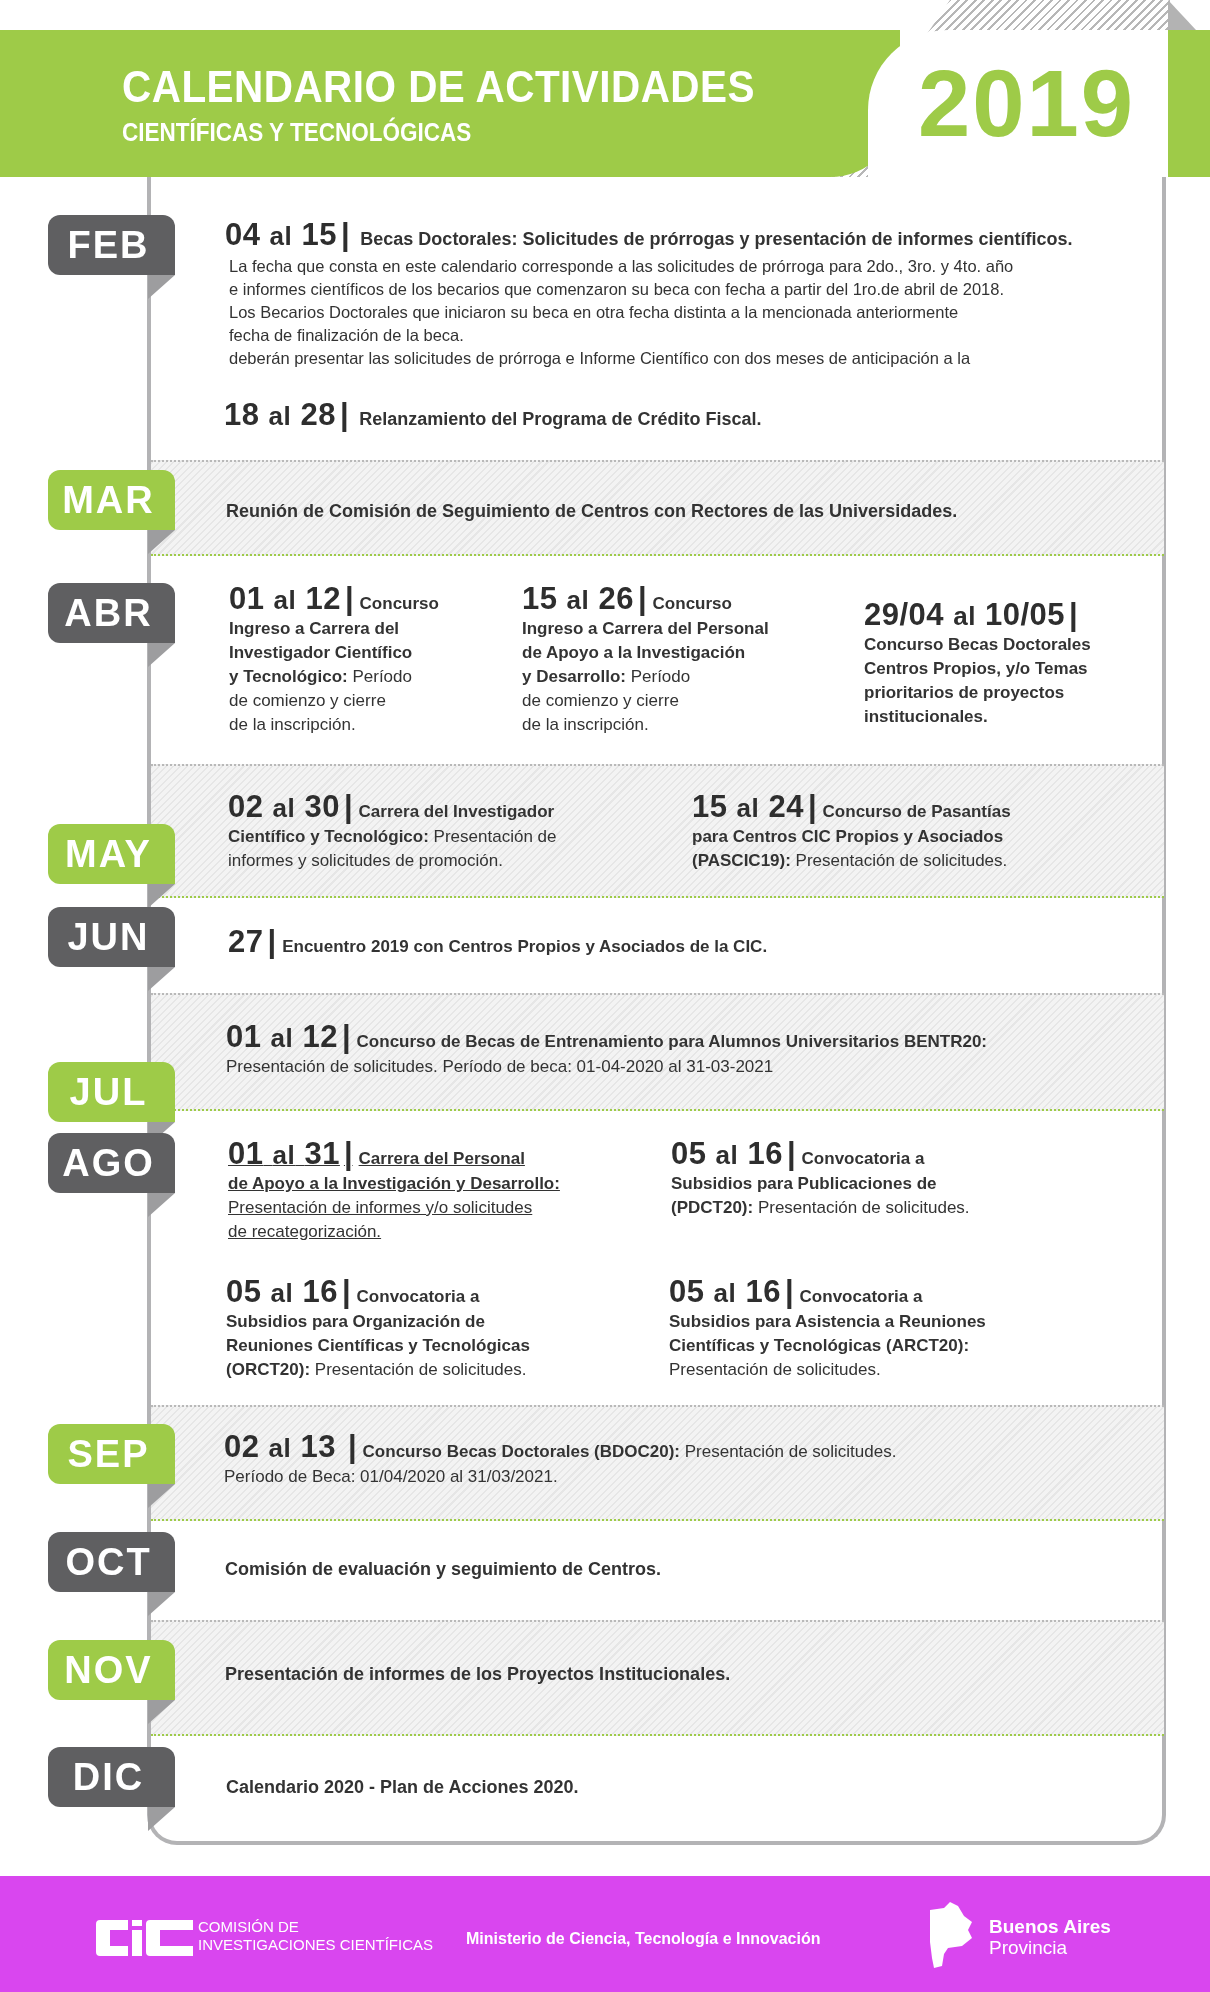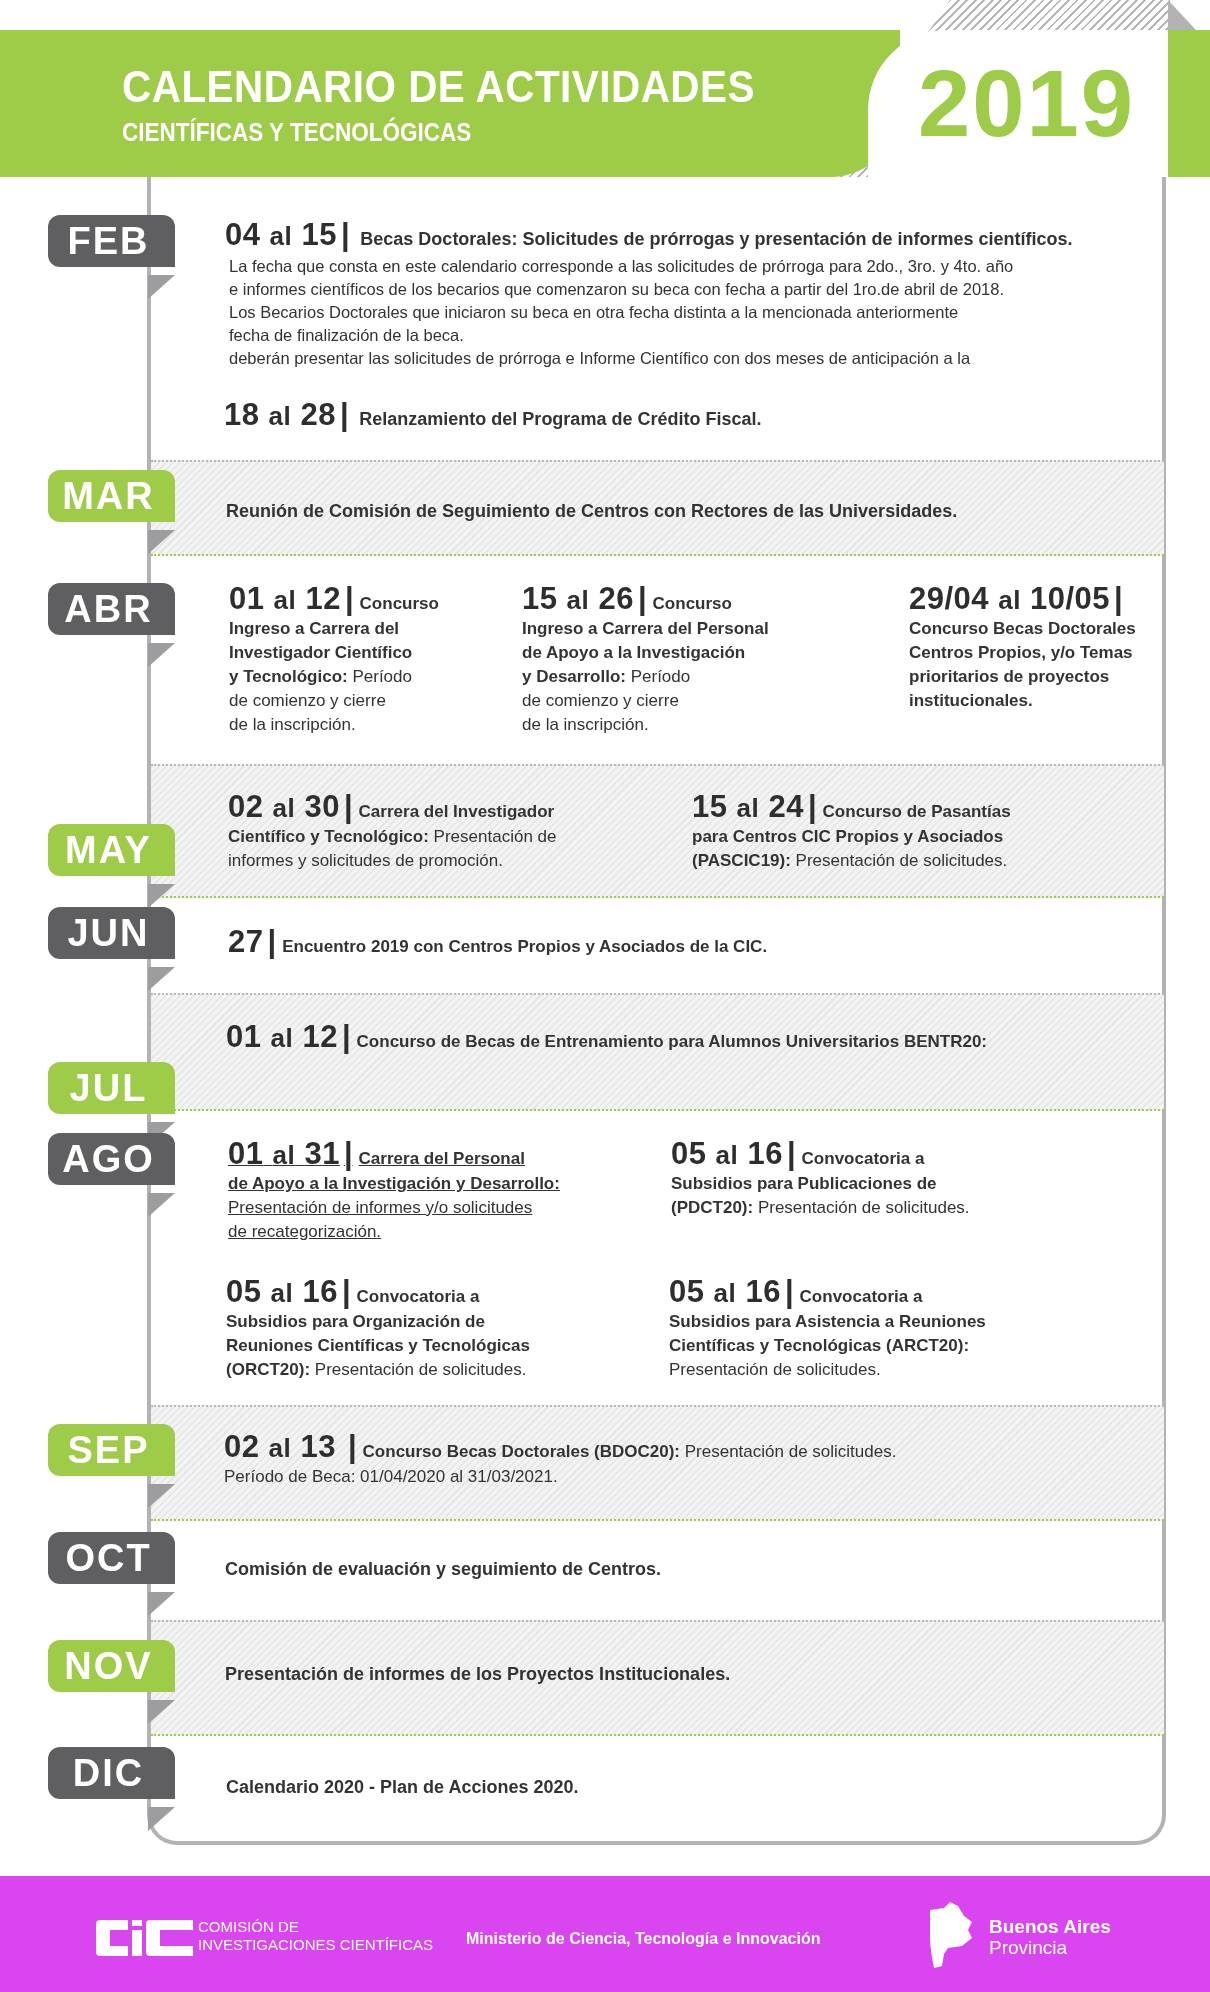--- a/index.html
+++ b/index.html
@@ -62,21 +62,21 @@
   .band {
     position:absolute; left:151px; width:1013px;
     border-top:2px dotted #b9b9b9;
     border-bottom:2px dotted #9ecb48;
     box-sizing:border-box;
     background:repeating-linear-gradient(135deg, #e6e6e6 0 1.5px, #f3f3f3 1.5px 5px);
   }
 
   
   .month {
-    position:absolute; left:48px; width:127px; height:52px;
+    position:absolute; left:48px; width:127px; height:60px;
     border-radius:12px 12px 0 12px;
     color:#ffffff; font-weight:bold; font-size:38px; letter-spacing:2px;
     display:flex; align-items:center; justify-content:center;
     box-sizing:border-box; padding-right:6px;
   }
   .month.gray { background:#5f5f61; }
   .month.green { background:#9ecb48; }
   .month::after {
     content:""; position:absolute; left:100px; top:60px;
     width:27px; height:24px; background:#9d9d9f;
@@ -161,21 +161,21 @@
   <span class="desc">de la inscripción.</span>
 </div>
 <div class="ev" style="left:522px;top:582px;width:290px;">
   <div><span class="date"><span>15</span> <span class="al">al</span> <span>26</span></span><span class="bar">|</span><span class="b">Concurso</span></div>
   <span class="desc b">Ingreso a Carrera del Personal</span>
   <span class="desc b">de Apoyo a la Investigación</span>
   <span class="desc"><span class="b">y Desarrollo:</span> <span>Período</span></span>
   <span class="desc">de comienzo y cierre</span>
   <span class="desc">de la inscripción.</span>
 </div>
-<div class="ev" style="left:864px;top:582px;width:290px;margin-left:45px;">
+<div class="ev" style="left:864px;top:598px;width:290px;">
   <div><span class="date"><span>29/04</span> <span class="al">al</span> <span>10/05</span></span><span class="bar">|</span></div>
   <span class="desc b">Concurso Becas Doctorales</span>
   <span class="desc b">Centros Propios, y/o Temas</span>
   <span class="desc b">prioritarios de proyectos</span>
   <span class="desc b">institucionales.</span>
 </div>
 
 <div class="month green" style="top:824px;text-align:center;">MAY</div>
 <div class="ev" style="left:228px;top:790px;width:400px;">
   <div><span class="date"><span>02</span> <span class="al">al</span> <span>30</span></span><span class="bar">|</span><span class="b">Carrera del Investigador</span></div>
@@ -189,20 +189,21 @@
 </div>
 
 <div class="month gray" style="top:907px;">JUN</div>
 <div class="ev" style="left:228px;top:925px;width:900px;">
   <span class="date">27</span><span class="bar">|</span><span class="b">Encuentro 2019 con Centros Propios y Asociados de la CIC.</span>
 </div>
 
 <div class="month green" style="top:1062px;">JUL</div>
 <div class="ev" style="left:226px;top:1020px;width:920px;">
   <div><span class="date"><span>01</span> <span class="al">al</span> <span>12</span></span><span class="bar">|</span><span class="b">Concurso de Becas de Entrenamiento para Alumnos Universitarios BENTR20:</span></div>
+  <span class="desc">Presentación de solicitudes. Período de beca: 01-04-2020 al 31-03-2021</span>
 </div>
 
 <div class="month gray" style="top:1133px;">AGO</div>
 <div class="ev" style="left:228px;top:1137px;width:400px;text-decoration:underline;">
   <div><span class="date"><span>01</span> <span class="al">al</span> <span>31</span></span><span class="bar">|</span><span class="b">Carrera del Personal</span></div>
   <span class="desc b">de Apoyo a la Investigación y Desarrollo:</span>
   <span class="desc">Presentación de informes y/o solicitudes</span>
   <span class="desc">de recategorización.</span>
 </div>
 <div class="ev" style="left:671px;top:1137px;width:440px;">

